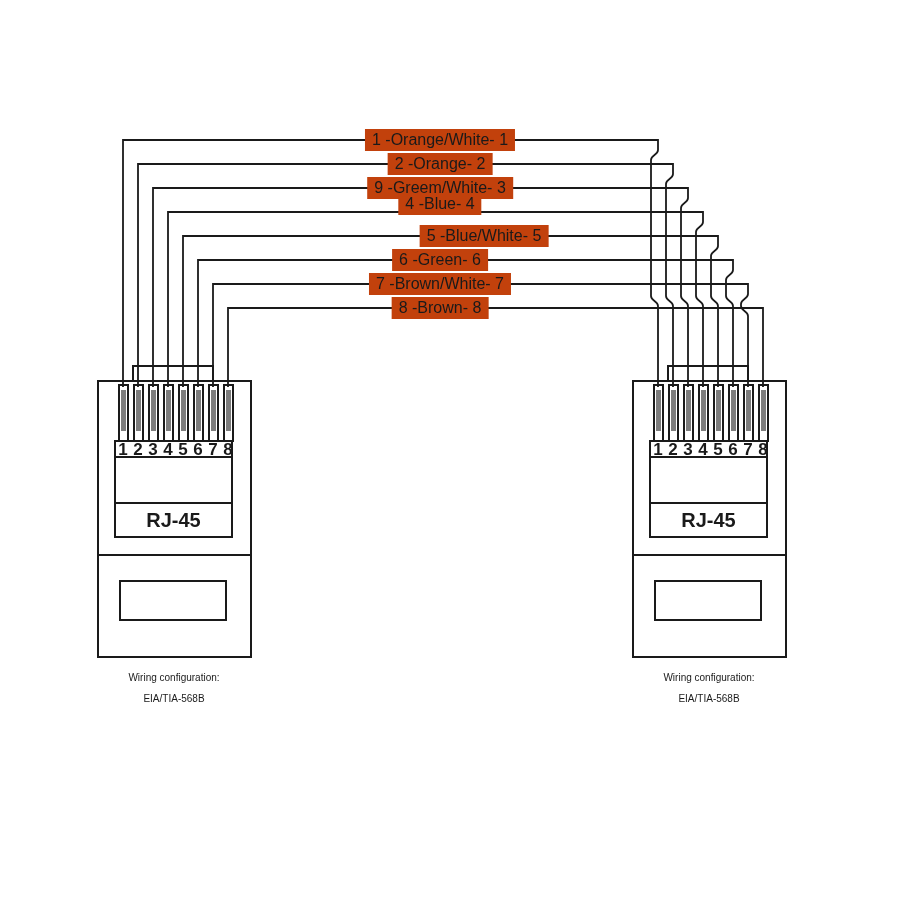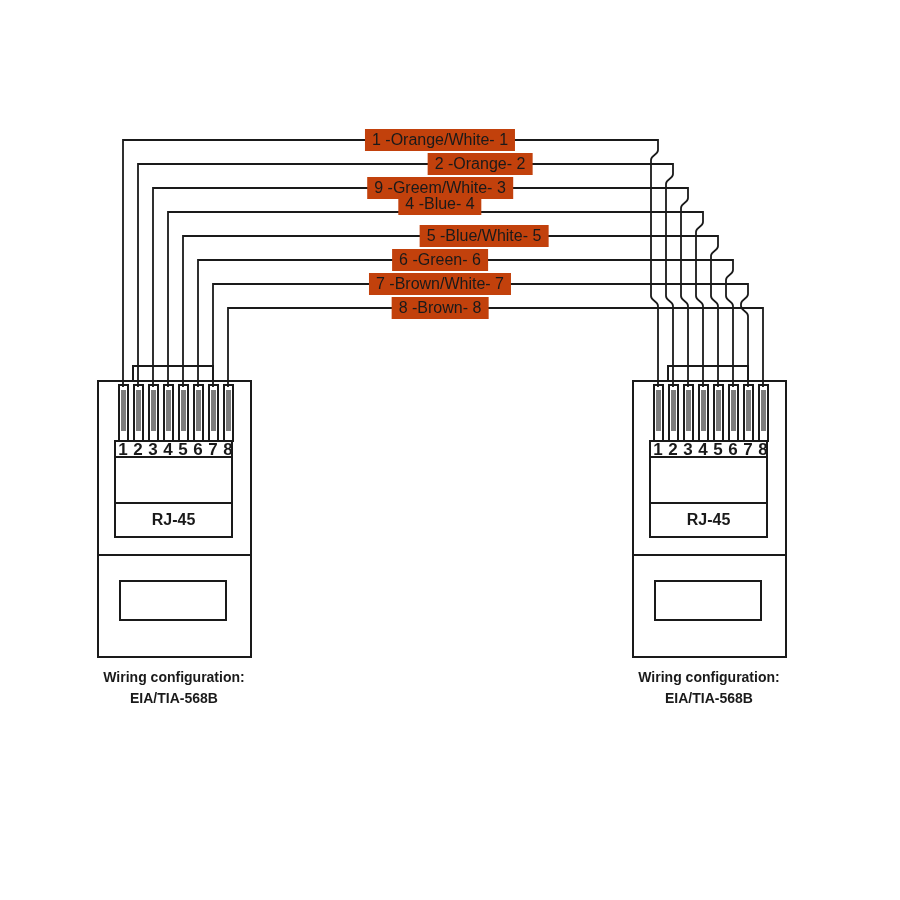--- a/index.html
+++ b/index.html
@@ -23,44 +23,44 @@
   }
   .middle-box, .rj45-box { border-top:none; }
   .pin { padding:4px 1px 9px 1px; }
   .pin-contact { width:100%; height:100%; background:#7d7d7d; }
   .numbers-box { overflow:visible; }
   .pin-number {
     position:absolute; transform:translateX(-50%); top:-1px;
     font-weight:bold; font-size:17px; line-height:17px;
   }
   .rj45-box { display:flex; align-items:center; justify-content:center;
-    font-weight:bold; font-size:16px; }
+    font-weight:bold; font-size:20px; }
   .divider { position:absolute; height:2px; background:#1a1a1a; z-index:1; }
-  .caption { position:absolute; text-align:center; font-weight:bold;
-    font-size:14px; line-height:21px; z-index:1; }
+  .caption { position:absolute; text-align:center; font-weight:normal;
+    font-size:10px; line-height:21px; z-index:1; }
 </style>
 </head>
 <body>
 
 <div class="canvas">
   <svg class="wires" id="wires-svg" width="900" height="900">
       <path d="M 123 387 L 123 140 L 658 140 L 658 150 c 0,5 -7,5 -7,10 L 651 296 c 0,5 7,5 7,10 L 658 387"></path>
       <path d="M 138 387 L 138 164 L 673 164 L 673 174 c 0,5 -7,5 -7,10 L 666 296 c 0,5 7,5 7,10 L 673 387"></path>
       <path d="M 153 387 L 153 188 L 688 188 L 688 198 c 0,5 -7,5 -7,10 L 681 296 c 0,5 7,5 7,10 L 688 387"></path>
       <path d="M 168 387 L 168 212 L 703 212 L 703 222 c 0,5 -7,5 -7,10 L 696 296 c 0,5 7,5 7,10 L 703 387"></path>
       <path d="M 183 387 L 183 236 L 718 236 L 718 246 c 0,5 -7,5 -7,10 L 711 296 c 0,5 7,5 7,10 L 718 387"></path>
       <path d="M 198 387 L 198 260 L 733 260 L 733 270 c 0,5 -7,5 -7,10 L 726 296 c 0,5 7,5 7,10 L 733 387"></path>
       <path d="M 213 387 L 213 284 L 748 284 L 748 294 c 0,5 -7,5 -7,10 L 741 306 c 0,5 7,5 7,10 L 748 387"></path>
       <path d="M 228 387 L 228 308 L 763 308 L 763 387"></path>
       <rect x="133" y="366" width="80" height="15"></rect>
       <rect x="668" y="366" width="80" height="15"></rect>
     </svg>
   <div id="labels-layer">
       <div class="wire-label" style="left: 440px; top: 129px;">1 -Orange/White- 1</div>
-      <div class="wire-label" style="left: 440px; top: 153px; margin-left: 40px;">2 -Orange- 2</div>
+      <div class="wire-label" style="left: 440px; top: 153px;">2 -Orange- 2</div>
       <div class="wire-label" style="left: 440px; top: 177px;">9 -Greem/White- 3</div>
       <div class="wire-label" style="left: 440px; top: 193px;">4 -Blue- 4</div>
       <div class="wire-label" style="left: 440px; top: 225px; margin-left: 44px;">5 -Blue/White- 5</div>
       <div class="wire-label" style="left: 440px; top: 249px;">6 -Green- 6</div>
       <div class="wire-label" style="left: 440px; top: 273px;">7 -Brown/White- 7</div>
       <div class="wire-label" style="left: 440px; top: 297px;">8 -Brown- 8</div>
     </div>
   <div id="connector-layer">
       <div class="connector-body" style="left: 97px; top: 380px; width: 155px; height: 278px;"></div>
       <div class="pin" style="left: 117.5px; top: 384px; width: 11px; height: 58px;">

